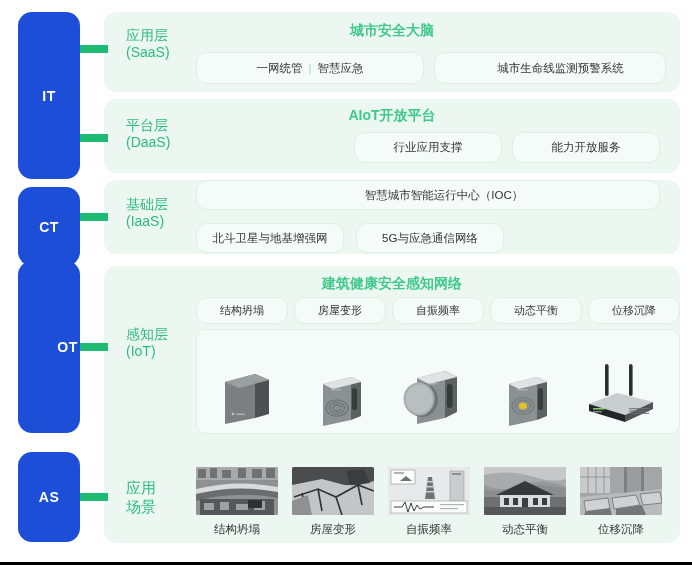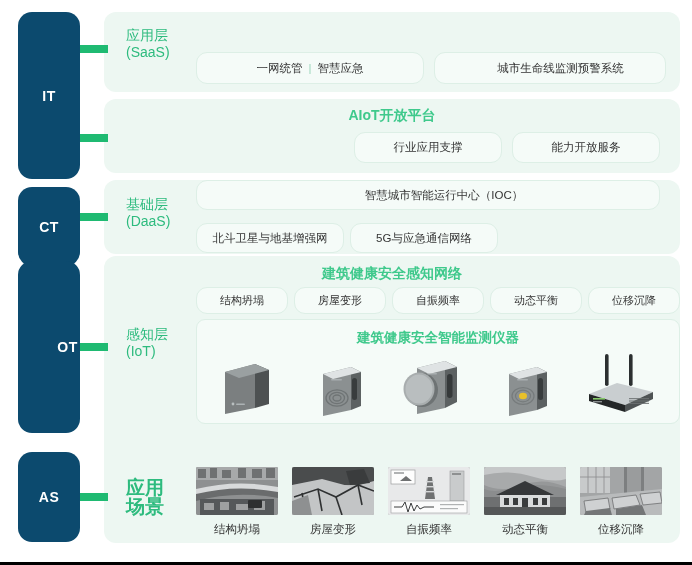--- a/index.html
+++ b/index.html
@@ -12,21 +12,21 @@
   #root {
     position: relative;
     width: 692px; height: 565px;
     background: #ffffff;
     border-bottom: 3px solid #000000;
   }
 
   
   .tier-badge {
     position: absolute;
-    background: #0c4a6e;
+    background: #1d4ed8;
     border-radius: 14px;
     color: #ffffff;
     font-size: 14px;
     font-weight: bold;
     letter-spacing: .5px;
     display: flex;
     align-items: center;
     justify-content: center;
     z-index: 3;
   }
@@ -133,20 +133,21 @@
     <span>OT</span>
   </div>
   <div class="connector" style="left:78px; top:343px; width:30px;"></div>
 
   <div class="tier-badge" style="left:18px; top:452px; width:62px; height:90px;">
     <span>AS</span>
   </div>
   <div class="connector" style="left:78px; top:493px; width:30px;"></div>
 
   <div class="panel" style="left:104px; top:12px; width:576px; height:80px;">
+    <div class="panel-title" style="top:10px;">城市安全大脑</div>
     <div class="chip" style="left:92px; top:40px; width:228px; height:32px;">
       <span>一网统管</span>
       <span class="sep">|</span>
       <span>智慧应急</span>
     </div>
     <div class="chip" style="left:330px; top:40px; width:232px; height:32px;padding-left:21px;">
       <span>城市生命线监测预警系统</span>
     </div>
   </div>
   <div class="panel-label" style="left:126px; top:27px; width:64px;">应用层
@@ -154,55 +155,56 @@
 
   <div class="panel" style="left:104px; top:99px; width:576px; height:74px;">
     <div class="panel-title" style="top:8px;">AIoT开放平台</div>
     <div class="chip" style="left:408px; top:33px; width:148px; height:31px;">
       <span>能力开放服务</span>
     </div>
     <div class="chip" style="left:250px; top:33px; width:148px; height:31px;">
       <span>行业应用支撑</span>
     </div>
   </div>
+  <div class="panel-label" style="left:126px; top:117px; width:64px;">平台层
+(DaaS)</div>
 
   <div class="panel" style="left:104px; top:180px; width:576px; height:74px;">
     <div class="chip" style="left:92px; top:0; width:464px; height:30px;padding-left:32px;">
       <span>智慧城市智能运行中心（IOC）</span>
     </div>
     <div class="chip" style="left:92px; top:43px; width:148px; height:30px;">
       <span>北斗卫星与地基增强网</span>
     </div>
-    <div class="chip" style="left:246px; top:43px; width:148px; height:30px;">
+    <div class="chip" style="left:252px; top:43px; width:148px; height:30px;">
       <span>5G与应急通信网络</span>
     </div>
   </div>
   <div class="panel-label" style="left:126px; top:196px; width:64px;">基础层
-(DaaS)</div>
-
-  <div class="panel" style="left:104px; top:256px; width:576px; height:228px;">
+(IaaS)</div>
+
+  <div class="panel" style="left:104px; top:266px; width:576px; height:228px;">
     <div class="panel-title" style="top:9px;">建筑健康安全感知网络</div>
     <div class="chip small" style="left:92px; top:31px; width:92px; height:27px;">
       <span>结构坍塌</span>
     </div>
     <div class="chip small" style="left:190px; top:31px; width:92px; height:27px;">
       <span>房屋变形</span>
     </div>
     <div class="chip small" style="left:288px; top:31px; width:92px; height:27px;">
       <span>自振频率</span>
     </div>
     <div class="chip small" style="left:386px; top:31px; width:92px; height:27px;">
       <span>动态平衡</span>
     </div>
     <div class="chip small" style="left:484px; top:31px; width:92px; height:27px;">
       <span>位移沉降</span>
     </div>
 
     <div class="instr-box" style="left:92px; top:63px; width:484px; height:105px;">
-      <div class="instr-title" style="top:9px;">建筑健康安全智能监测仪器</div>
 
       <div class="device" style="left:18px; top:34px;">
         <svg width="64" height="64" viewBox="0 0 64 64">
           <polygon points="10,18 40,10 40,54 10,60" fill="#7b7f80"></polygon>
           <polygon points="40,10 54,16 54,50 40,54" fill="#4d5152"></polygon>
           <polygon points="10,18 40,10 54,16 24,24" fill="#9aa0a1"></polygon>
           <circle cx="18" cy="50" r="1.4" fill="#b9bfc0"></circle>
           <rect x="21" y="49.4" width="9" height="1.6" rx=".8" fill="#b9bfc0" opacity=".8"></rect>
         </svg>
       </div>
@@ -392,16 +394,16 @@
           </g>
           <g fill="#747677">
             <polygon points="6,44 30,41 32,48 4,48"></polygon>
             <polygon points="36,42 62,38 66,48 36,48"></polygon>
           </g>
         </svg>
       </div>
       <div class="cap">位移沉降</div>
     </div>
   </div>
-  <div class="panel-label" style="left:126px; top:478px; width:64px; font-size:19px; line-height:19px;font-weight:bold;">应用
+  <div class="panel-label" style="left:126px; top:478px; width:64px; font-size:15px; line-height:19px;">应用
 场景</div>
 
 </div>
 
 </body></html>

